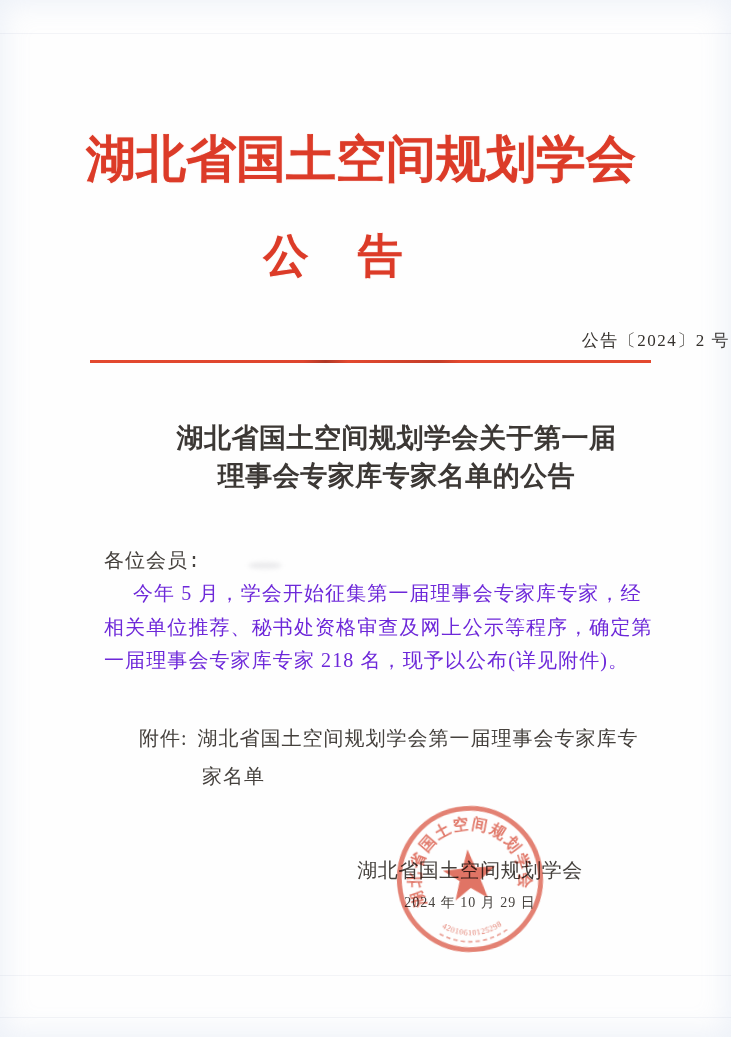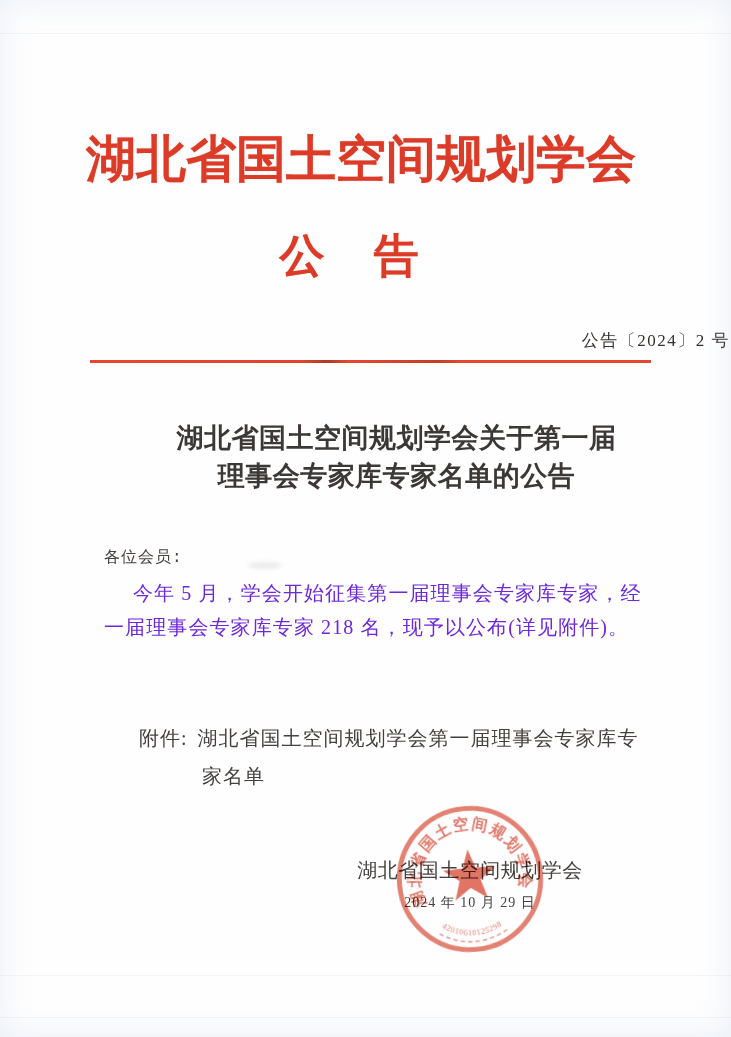--- a/index.html
+++ b/index.html
@@ -19,39 +19,39 @@
   .smudge{
     position:absolute;left:248px;top:562px;width:34px;height:7px;border-radius:50%;
     background:rgba(150,150,160,0.18);filter:blur(2px);
   }
   .org-title{
     position:absolute;top:126px;left:0;width:722px;text-align:center;
     font-size:50px;font-weight:bold;color:#dc3b28;letter-spacing:0px;
     text-shadow:0 0 1px rgba(220,59,40,0.45);
   }
   .ann-title{
-    position:absolute;top:226px;left:16px;width:666px;text-align:center;
+    position:absolute;top:226px;left:0;width:666px;text-align:center;
     font-size:45px;font-weight:bold;color:#dc3b28;word-spacing:38px;
     text-shadow:0 0 1px rgba(220,59,40,0.45);
   }
   .doc-number{
     position:absolute;top:329px;left:20px;width:710px;text-align:right;
     font-size:17px;color:#35312d;letter-spacing:1.5px;
   }
   .red-rule{
     position:absolute;top:360px;left:90px;width:561px;height:3px;
     background:linear-gradient(90deg,#e3492f 0%,#de452e 38%,#b03826 42%,#e3492f 46%,#c43d28 62%,#e3492f 66%,#e3492f 100%);
   }
   .notice-heading{
     position:absolute;top:419px;left:0;width:705px;text-align:center;
     font-size:27px;font-weight:bold;color:#3c3835;line-height:38px;letter-spacing:0.5px;margin-left:44px;
   }
   .salutation{
     position:absolute;top:547px;left:104px;
-    font-size:16px;color:#45413d;letter-spacing:1px;font-family:Liberation Mono, monospace;
+    font-size:20px;color:#45413d;letter-spacing:1px;font-family:Liberation Mono, monospace;
   }
   .body-text{
     position:absolute;top:577px;left:104px;width:560px;
     font-size:20px;color:#6d28d9;line-height:33.6px;
   }
   .body-text .line{white-space:nowrap;letter-spacing:1.1px;}
   .body-text .line.indent{text-indent:29px;}
   .attachment{
     position:absolute;top:719px;left:139px;
     font-size:20px;color:#45413d;line-height:38px;
@@ -88,20 +88,21 @@
 
 <div class="notice-heading">
   <div>湖北省国土空间规划学会关于第一届</div>
   <div>理事会专家库专家名单的公告</div>
 </div>
 
 <div class="salutation">各位会员:</div>
 
 <div class="body-text">
   <div class="line indent">今年 5 月，学会开始征集第一届理事会专家库专家，经</div>
+  <div class="line">相关单位推荐、秘书处资格审查及网上公示等程序，确定第</div>
   <div class="line">一届理事会专家库专家 218 名，现予以公布(详见附件)。</div>
 </div>
 
 <div class="attachment">
   <div class="line">
     <span class="label">附件:</span><span>湖北省国土空间规划学会第一届理事会专家库专</span>
   </div>
   <div class="line cont">家名单</div>
 </div>
 

